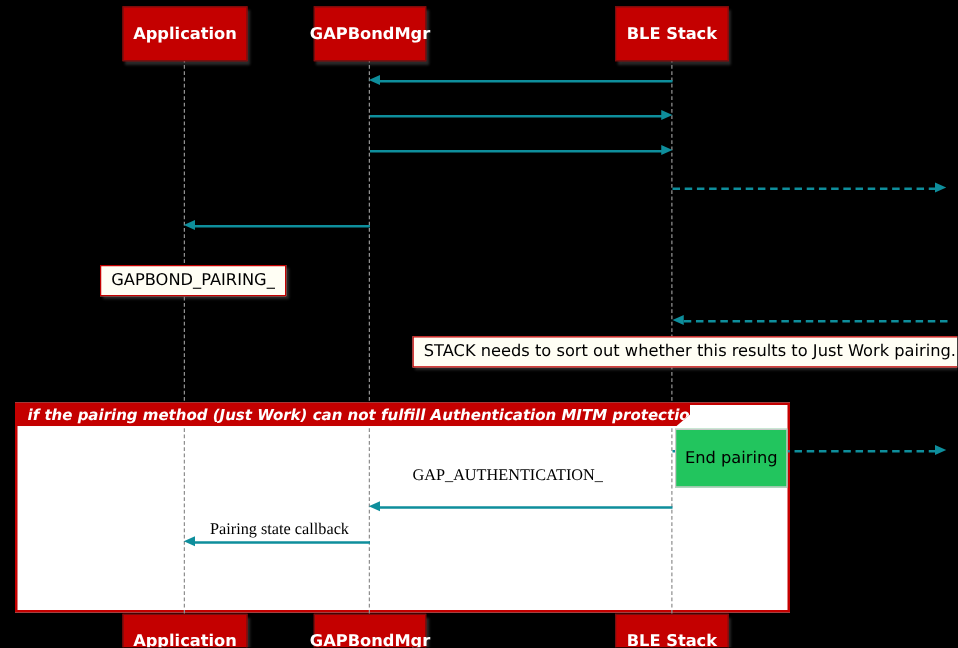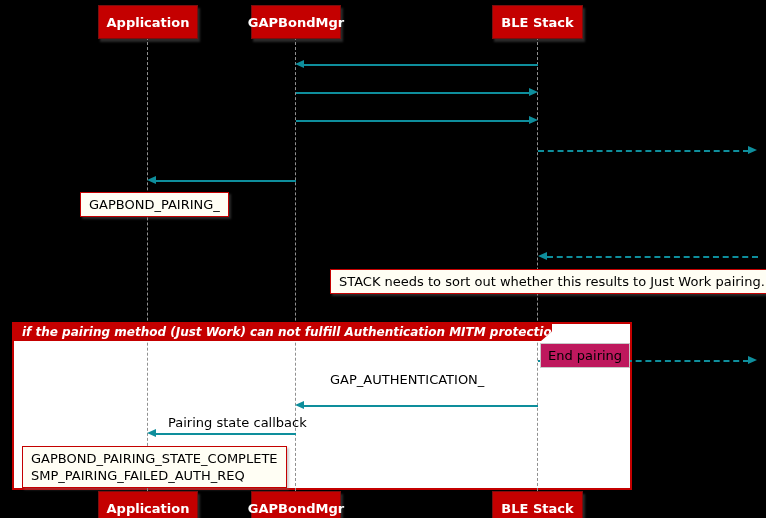--- a/index.html
+++ b/index.html
@@ -2,51 +2,51 @@
 <html><head>
 <meta charset="utf-8">
 <style>
   * { margin:0; padding:0; box-sizing:border-box; }
   html,body { background:#000; }
   .canvas {
     position:relative; width:766px; height:518px; background:#000;
     font-family:"DejaVu Sans", sans-serif; overflow:hidden;
   }
   .participant {
-    position:absolute; height:34px; background:#C40000; border:1.5px solid #7A0E0E;
+    position:absolute; height:44px; background:#C40000; border:1.5px solid #7A0E0E;
     color:#fff; font-weight:bold; font-size:13px;
     display:flex; align-items:center; justify-content:center;
     box-shadow:2px 3px 2px rgba(120,120,120,0.35); z-index:6;
   }
   .lifeline { position:absolute; width:0; border-left:1px dashed #909090; z-index:2; }
   .msg-line { position:absolute; height:0; border-top:2px solid #0E8E9C; z-index:4; }
   .msg-line.dotted { border-top-style:dashed; }
   .ah { position:absolute; width:0; height:0; z-index:4;
         border-top:4.5px solid transparent; border-bottom:4.5px solid transparent; }
   .ah.left  { border-right:9px solid #0E8E9C; }
   .ah.right { border-left:9px solid #0E8E9C; }
   .note {
     position:absolute; background:#FFFEF4; border:1px solid #C40000; color:#000;
     font-size:13px; line-height:17px; padding:3px 8px; white-space:nowrap;
     box-shadow:2px 2px 2px rgba(120,120,120,0.35); z-index:5;
   }
-  .msg-label { position:absolute; color:#000; font-size:13px; line-height:16px; white-space:nowrap; z-index:5; }
+  .msg-label { position:absolute; color:#000; font-size:13px; line-height:16px; white-space:nowrap; z-index:5;font-family:Liberation Serif, serif; }
   .frame {
     position:absolute; left:12px; top:322px; width:620px; height:168px;
     background:#FFFFFF; border:2px solid #C40000; z-index:1;
   }
   .frame-header {
     position:absolute; left:12px; top:322px; width:540px; height:19px;
     background:#C40000; color:#fff; font-size:12px; font-style:italic; font-weight:bold;
     display:flex; align-items:center; padding:0 10px; white-space:nowrap; z-index:3;
     clip-path: polygon(0 0, 100% 0, 100% 50%, calc(100% - 11px) 100%, 0 100%);
   }
   .end-label {
-    position:absolute; background:#be185d; border:1px solid #C9C9C9; color:#000;
-    font-size:13px; padding:4px 7px; white-space:nowrap; z-index:5;
+    position:absolute; background:#22c55e; border:1px solid #C9C9C9; color:#000;
+    font-size:13px; padding:15px 7px; white-space:nowrap; z-index:5;
   }
 </style>
 </head>
 <body>
 
 <div class="canvas">
 
   <div class="frame"></div>
 
   <div class="lifeline" style="left:147px; top:32px; height:459px;"></div>
@@ -85,21 +85,21 @@
 
   <div class="msg-line" style="left:296px; top:120px; width:234px;"></div>
   <div class="ah right" style="left:529px; top:116px;"></div>
 
   <div class="msg-line dotted" style="left:538px; top:150px; width:211px;"></div>
   <div class="ah right" style="left:748px; top:146px;"></div>
 
   <div class="msg-line" style="left:156px; top:180px; width:140px;"></div>
   <div class="ah left" style="left:147px; top:176px;"></div>
 
-  <div class="note" style="left:80px; top:192px;">
+  <div class="note" style="left:80px; top:212px;">
     <div>GAPBOND_PAIRING_</div>
   </div>
 
   <div class="msg-line dotted" style="left:547px; top:256px; width:211px;"></div>
   <div class="ah left" style="left:538px; top:252px;"></div>
 
   <div class="note" style="left:330px; top:269px;">
     <div>STACK needs to sort out whether this results to Just Work pairing.</div>
   </div>
 
@@ -117,18 +117,14 @@
   <div class="msg-line" style="left:304px; top:405px; width:234px;"></div>
   <div class="ah left" style="left:295px; top:401px;"></div>
 
   <div class="msg-label" style="left:168px; top:415px;">
     <span>Pairing state callback</span>
   </div>
 
   <div class="msg-line" style="left:156px; top:433px; width:140px;"></div>
   <div class="ah left" style="left:147px; top:429px;"></div>
 
-  <div class="note" style="left:22px; top:446px;">
-    <div>GAPBOND_PAIRING_STATE_COMPLETE</div>
-    <div>SMP_PAIRING_FAILED_AUTH_REQ</div>
-  </div>
 
 </div>
 
 </body></html>

